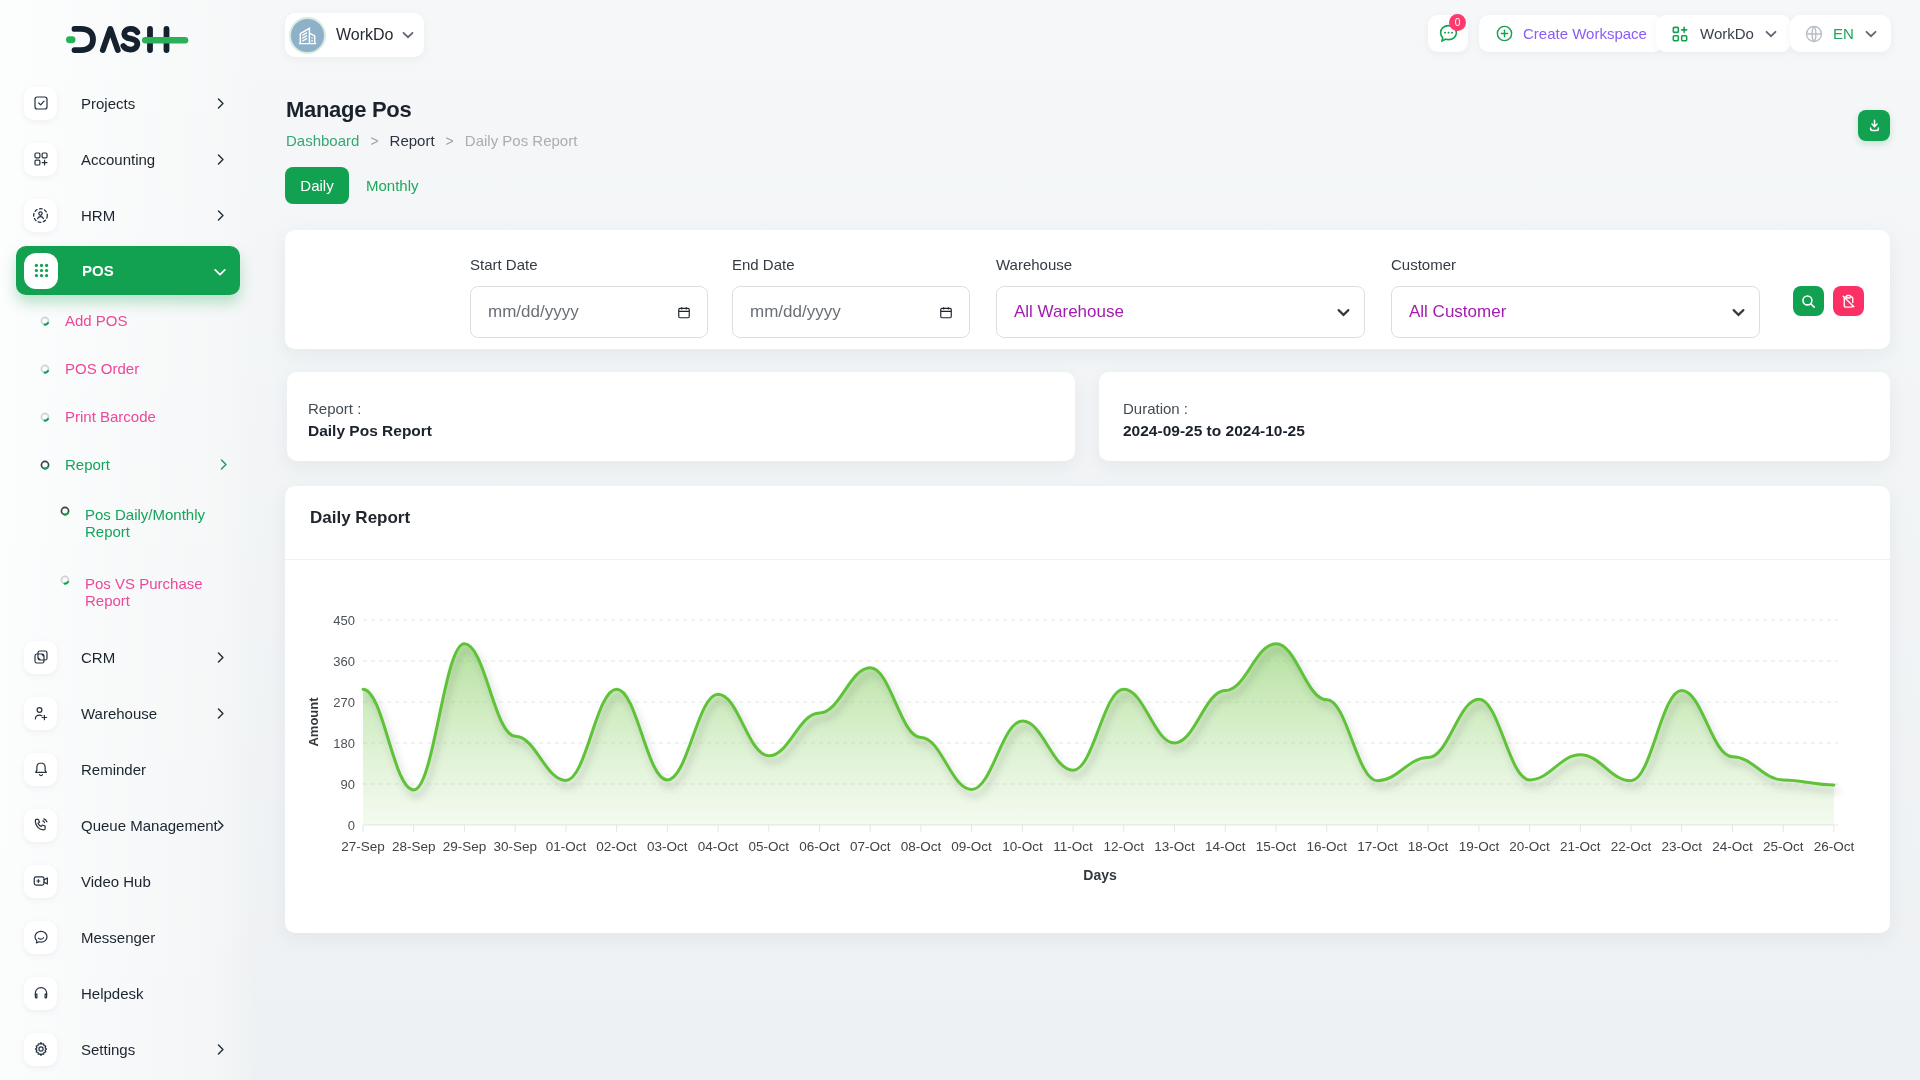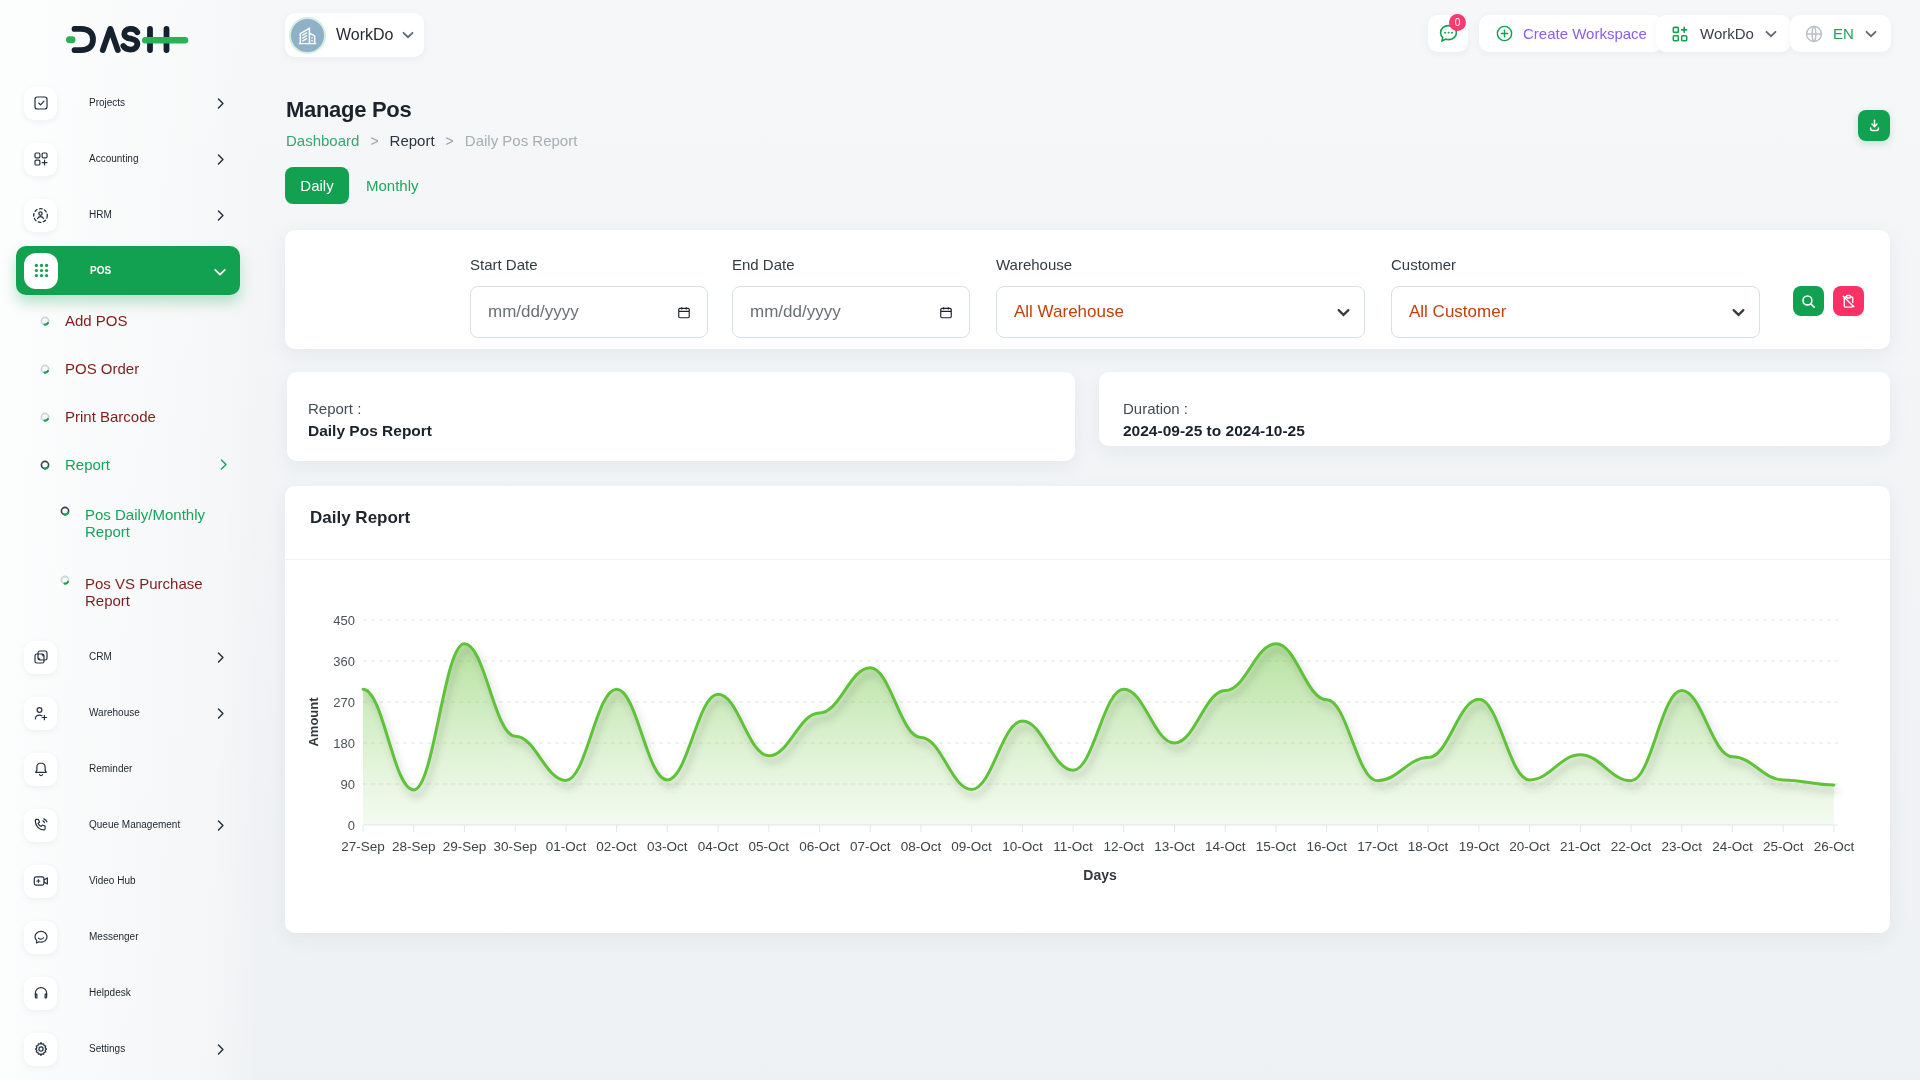--- a/index.html
+++ b/index.html
@@ -7,28 +7,28 @@
 body {
   font-family:"Liberation Sans", sans-serif;
   background:linear-gradient(180deg,#f5f7f8 0%,#eef1f3 100%);
   color:#1c242e; font-size:15px;
 }
 
 .sidebar { position:absolute; left:0; top:0; width:256px; height:1080px; background:linear-gradient(90deg,rgba(253,254,254,.9),rgba(250,251,251,.45) 85%,rgba(248,250,250,0)); }
 .logo { position:absolute; left:63px; top:20px; }
 .mitem { position:absolute; left:16px; width:224px; height:49px; display:flex; align-items:center; }
 .mitem .ibox { width:33px; height:33px; background:#fff; border-radius:10px; box-shadow:0 2px 6px rgba(40,50,60,.06); display:flex; align-items:center; justify-content:center; margin-left:8px; flex:0 0 auto; }
-.mitem .txt { margin-left:32px; font-weight:400; font-size:10px; color:#1c242e; line-height:1.4; }
+.mitem .txt { margin-left:24px; font-weight:400; font-size:15px; color:#1c242e; line-height:1.4; }
 .mitem .chev { position:absolute; right:13px; top:50%; margin-top:-6px; }
 .mitem.active { background:#12a150; border-radius:10px; box-shadow:0 8px 14px rgba(18,161,80,.28); }
 .mitem.active .ibox { width:34px; height:36px; border-radius:12px; box-shadow:none; }
 .mitem.active .txt { color:#fff; font-weight:700; }
 .sitem { position:absolute; left:40px; display:flex; align-items:center; }
 .sitem .bullet { flex:0 0 auto; margin-right:15px; }
-.sitem .txt { font-size:15px; color:#7f1d1d; font-weight:400; }
+.sitem .txt { font-size:15px; color:#ec4899; font-weight:400; }
 .sitem.green .txt { color:#16a45b; }
 .ssitem { left:60px; }
 .twoline { align-items:flex-start; }
 .twoline .txt { width:134px; }
 
 .pill { position:absolute; background:#fff; border-radius:10px; box-shadow:0 2px 8px rgba(40,50,60,.05); display:flex; align-items:center; }
 .workspace-pill { left:285px; top:13px; height:44px; padding:0 10px 0 4px; }
 .ws-av { width:37px; height:37px; border-radius:50%; background:#8fb0c9; border:2px solid #d5ecdf; display:flex; align-items:center; justify-content:center; }
 .ws-name { margin:0 8px 0 10px; font-size:16px; color:#252b31; font-weight:400; }
 .chat-btn { left:1428px; top:15px; width:40px; height:37px; justify-content:center; }
@@ -42,21 +42,21 @@
 .crumbs { position:absolute; left:286px; top:132px; font-size:15px; color:#a7aeb4; }
 .crumbs .c-green { color:#35a873; }
 .crumbs .c-dark { color:#2b3440; }
 .crumbs .sep { display:inline-block; margin:0 11px; color:#9aa1a8; font-size:14px; }
 .tab-daily { position:absolute; left:285px; top:167px; width:64px; height:37px; background:#12a150; color:#fff; border-radius:8px; display:flex; align-items:center; justify-content:center; font-size:15px; }
 .tab-monthly { position:absolute; left:352px; top:167px; height:37px; display:flex; align-items:center; color:#1ca95d; font-size:15px; padding:0 14px;text-align:right; }
 .card { position:absolute; background:#fff; border-radius:10px; box-shadow:0 6px 18px rgba(169,184,200,.18); }
 .filter-card { left:285px; top:230px; width:1605px; height:119px; }
 .flabel { position:absolute; top:26px; font-size:15px; color:#333b44; }
 .finput { position:absolute; top:56px; height:52px; background:#fff; border:1px solid #dadfe4; border-radius:8px; display:flex; align-items:center; padding:0 17px; font-size:17px; color:#6a7076;text-align:right; }
-.fselect { color:#c2410c; }
+.fselect { color:#a21caf; }
 .fselect .caret { position:absolute; right:14px; }
 .sq-btn { position:absolute; top:56px; width:31px; height:30px; border-radius:8px; display:flex; align-items:center; justify-content:center; }
 .info-card-txt1 { font-size:15px; color:#434c55; }
 .info-card-txt2 { font-size:15.5px; color:#1b222b; font-weight:700; margin-top:5px; }
 .chart-card { left:285px; top:486px; width:1605px; height:447px; }
 .chart-title { position:absolute; left:25px; top:22px; font-size:17px; font-weight:700; color:#21262c; }
 .chart-divider { position:absolute; left:0; top:73px; width:1605px; height:1px; background:#f0f1f2; }
 .dl-btn { position:absolute; left:1858px; top:110px; width:32px; height:31px; background:#12a150; border-radius:8px; display:flex; align-items:center; justify-content:center; box-shadow:0 3px 7px rgba(18,161,80,.22); }
 </style>
 </head>
@@ -175,21 +175,21 @@
         <rect x="9" y="3.5" width="6" height="3.6" rx="1.4"></rect>
         <path d="M4.5 4.5 L19.5 19.5"></path>
       </svg>
   </div>
 </div>
 
 <div class="card" style="left:287px; top:372px; width:788px; height:89px;">
   <div style="position:absolute; left:21px; top:28px;" class="info-card-txt1">Report :</div>
   <div style="position:absolute; left:21px; top:45px;" class="info-card-txt2">Daily Pos Report</div>
 </div>
-<div class="card" style="left:1099px; top:372px; width:791px; height:74px;">
+<div class="card" style="left:1099px; top:372px; width:791px; height:89px;">
   <div style="position:absolute; left:24px; top:28px;" class="info-card-txt1">Duration :</div>
   <div style="position:absolute; left:24px; top:45px;" class="info-card-txt2">2024-09-25 to 2024-10-25</div>
 </div>
 
 <div class="card chart-card">
   <div class="chart-title">Daily Report</div>
   <div class="chart-divider"></div>
   <svg width="1605" height="373" viewBox="0 0 1605 373" style="position:absolute; left:0; top:74px;" id="chartsvg">
     <defs>
       <linearGradient id="fillgrad" x1="0" y1="0" x2="0" y2="1">

